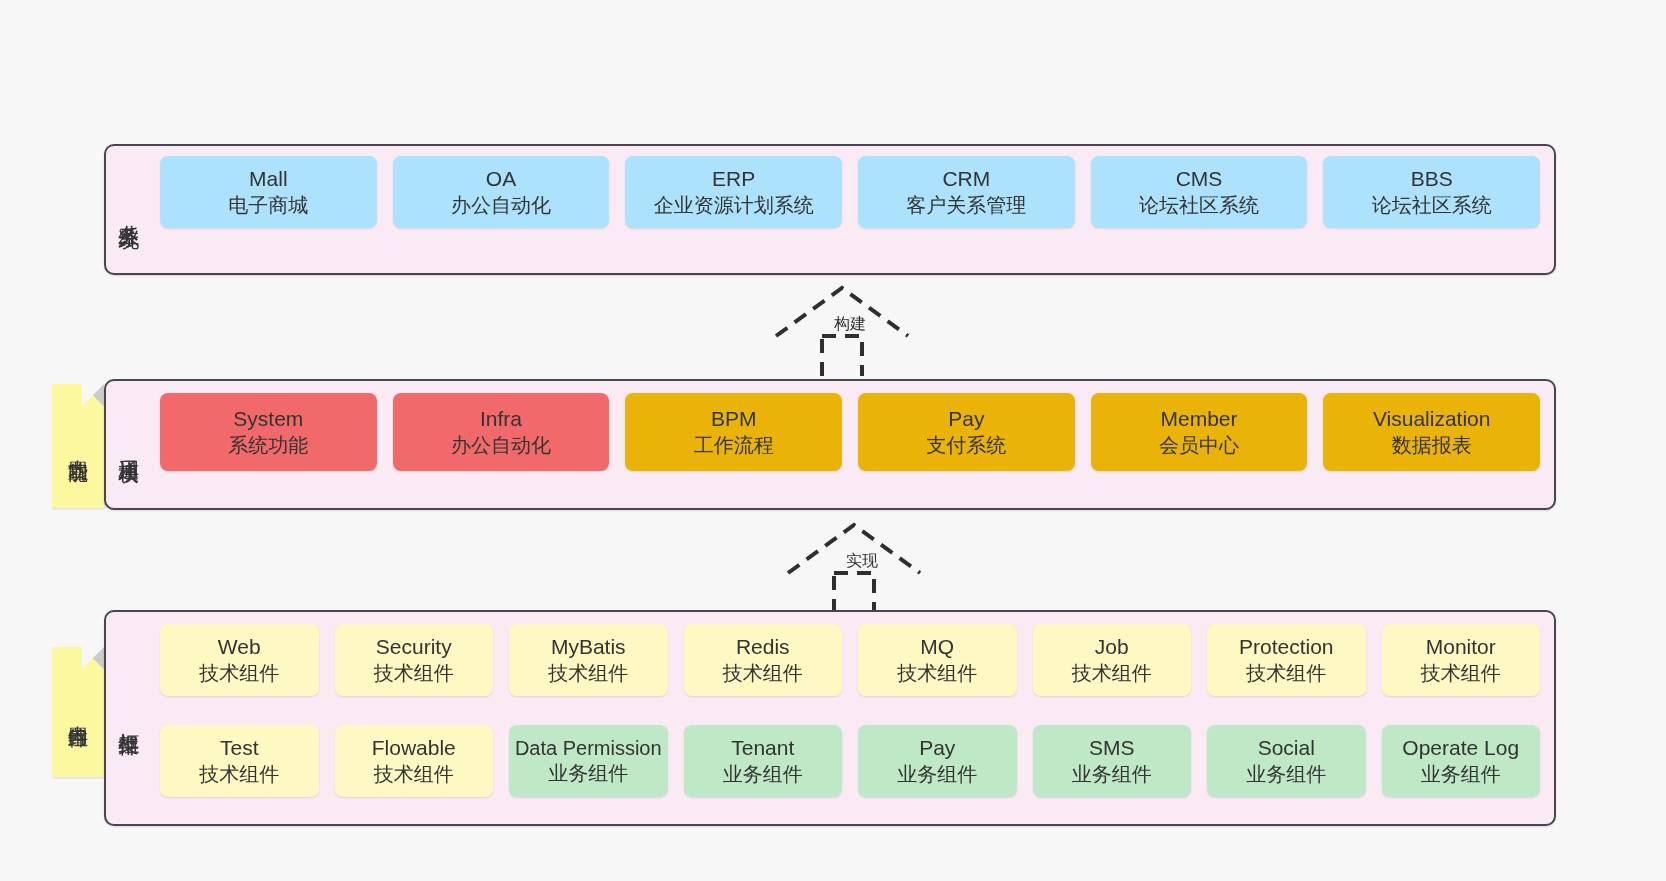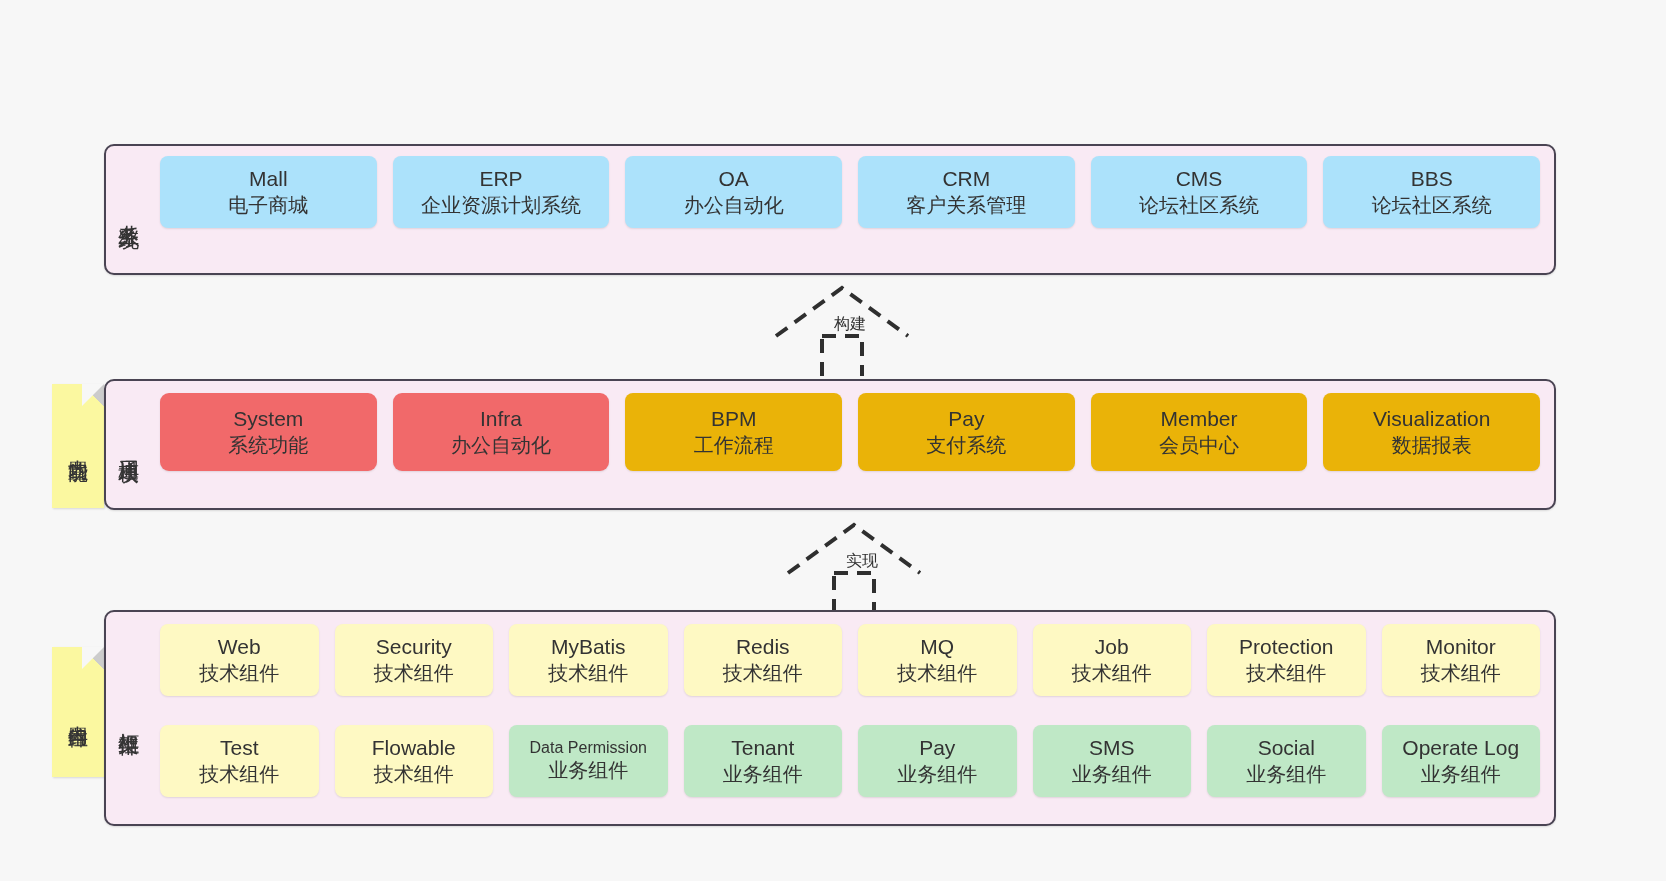--- a/index.html
+++ b/index.html
@@ -81,24 +81,24 @@
     box-shadow: 0 1px 2px rgba(0,0,0,0.10);
   }
   .box .en {
     font-size: 21px;
     color: #333333;
   }
   .box .cn {
     font-size: 20px;
     color: #333333;
   }
-  .box.title-wrap .en { font-size: 16px; }
+  .box.title-wrap .en { font-size: 20px; }
 
   .c-blue       { background: #ace2fb; }
-  .c-red        { background: #f1696a; border-radius: 9px; }
+  .c-red        { background: #f1696a; }
   .c-pink       { background: #eab308; }
   .c-green      { background: #fef9c3; }
   .c-lightgreen { background: #bfe8c6; }
 
   
   #layer-business  { left: 88px;  top: 112px; width: 1452px; height: 131px; }
   #layer-common    { left: 88px;  top: 347px; width: 1452px; height: 131px; }
   #layer-framework { left: 88px;  top: 578px; width: 1452px; height: 216px; }
 
   #layer-business .layer-body  { padding-top: 10px; padding-bottom: 10px; }
@@ -165,26 +165,26 @@
 
   <div class="layer" id="layer-business">
     <div class="layer-title">业务系统</div>
     <div class="layer-body">
       <div class="row">
         <div class="box c-blue">
           <span class="en">Mall</span>
           <span class="cn">电子商城</span>
         </div>
         <div class="box c-blue">
+          <span class="en">OA</span>
+          <span class="cn">办公自动化</span>
+        </div>
+        <div class="box c-blue">
           <span class="en">ERP</span>
           <span class="cn">企业资源计划系统</span>
-        </div>
-        <div class="box c-blue">
-          <span class="en">OA</span>
-          <span class="cn">办公自动化</span>
         </div>
         <div class="box c-blue">
           <span class="en">CRM</span>
           <span class="cn">客户关系管理</span>
         </div>
         <div class="box c-blue">
           <span class="en">CMS</span>
           <span class="cn">论坛社区系统</span>
         </div>
         <div class="box c-blue">

